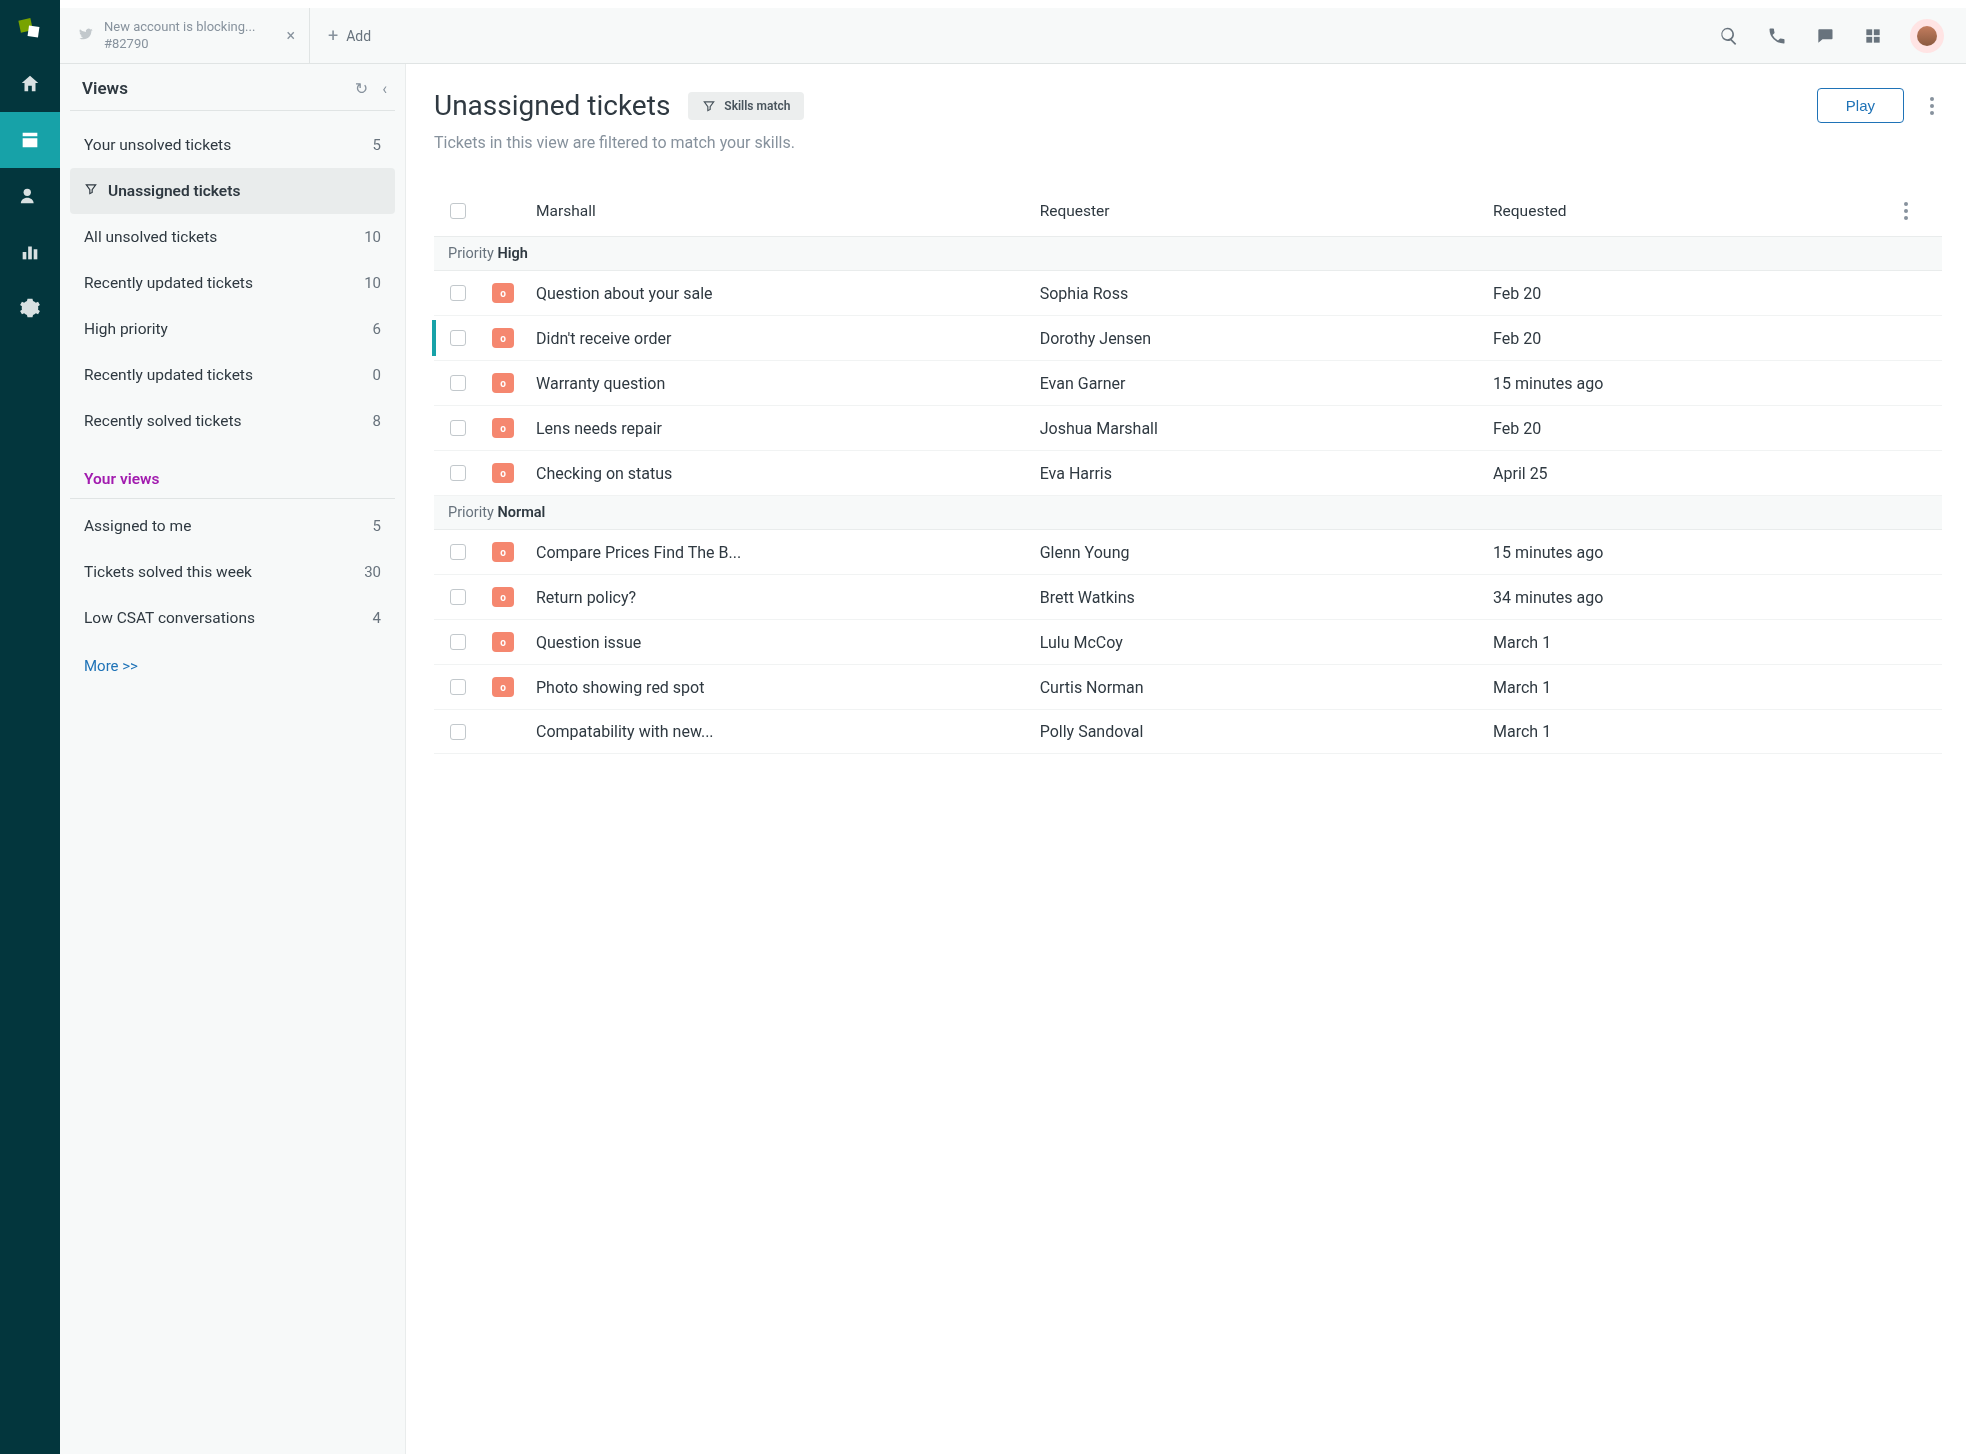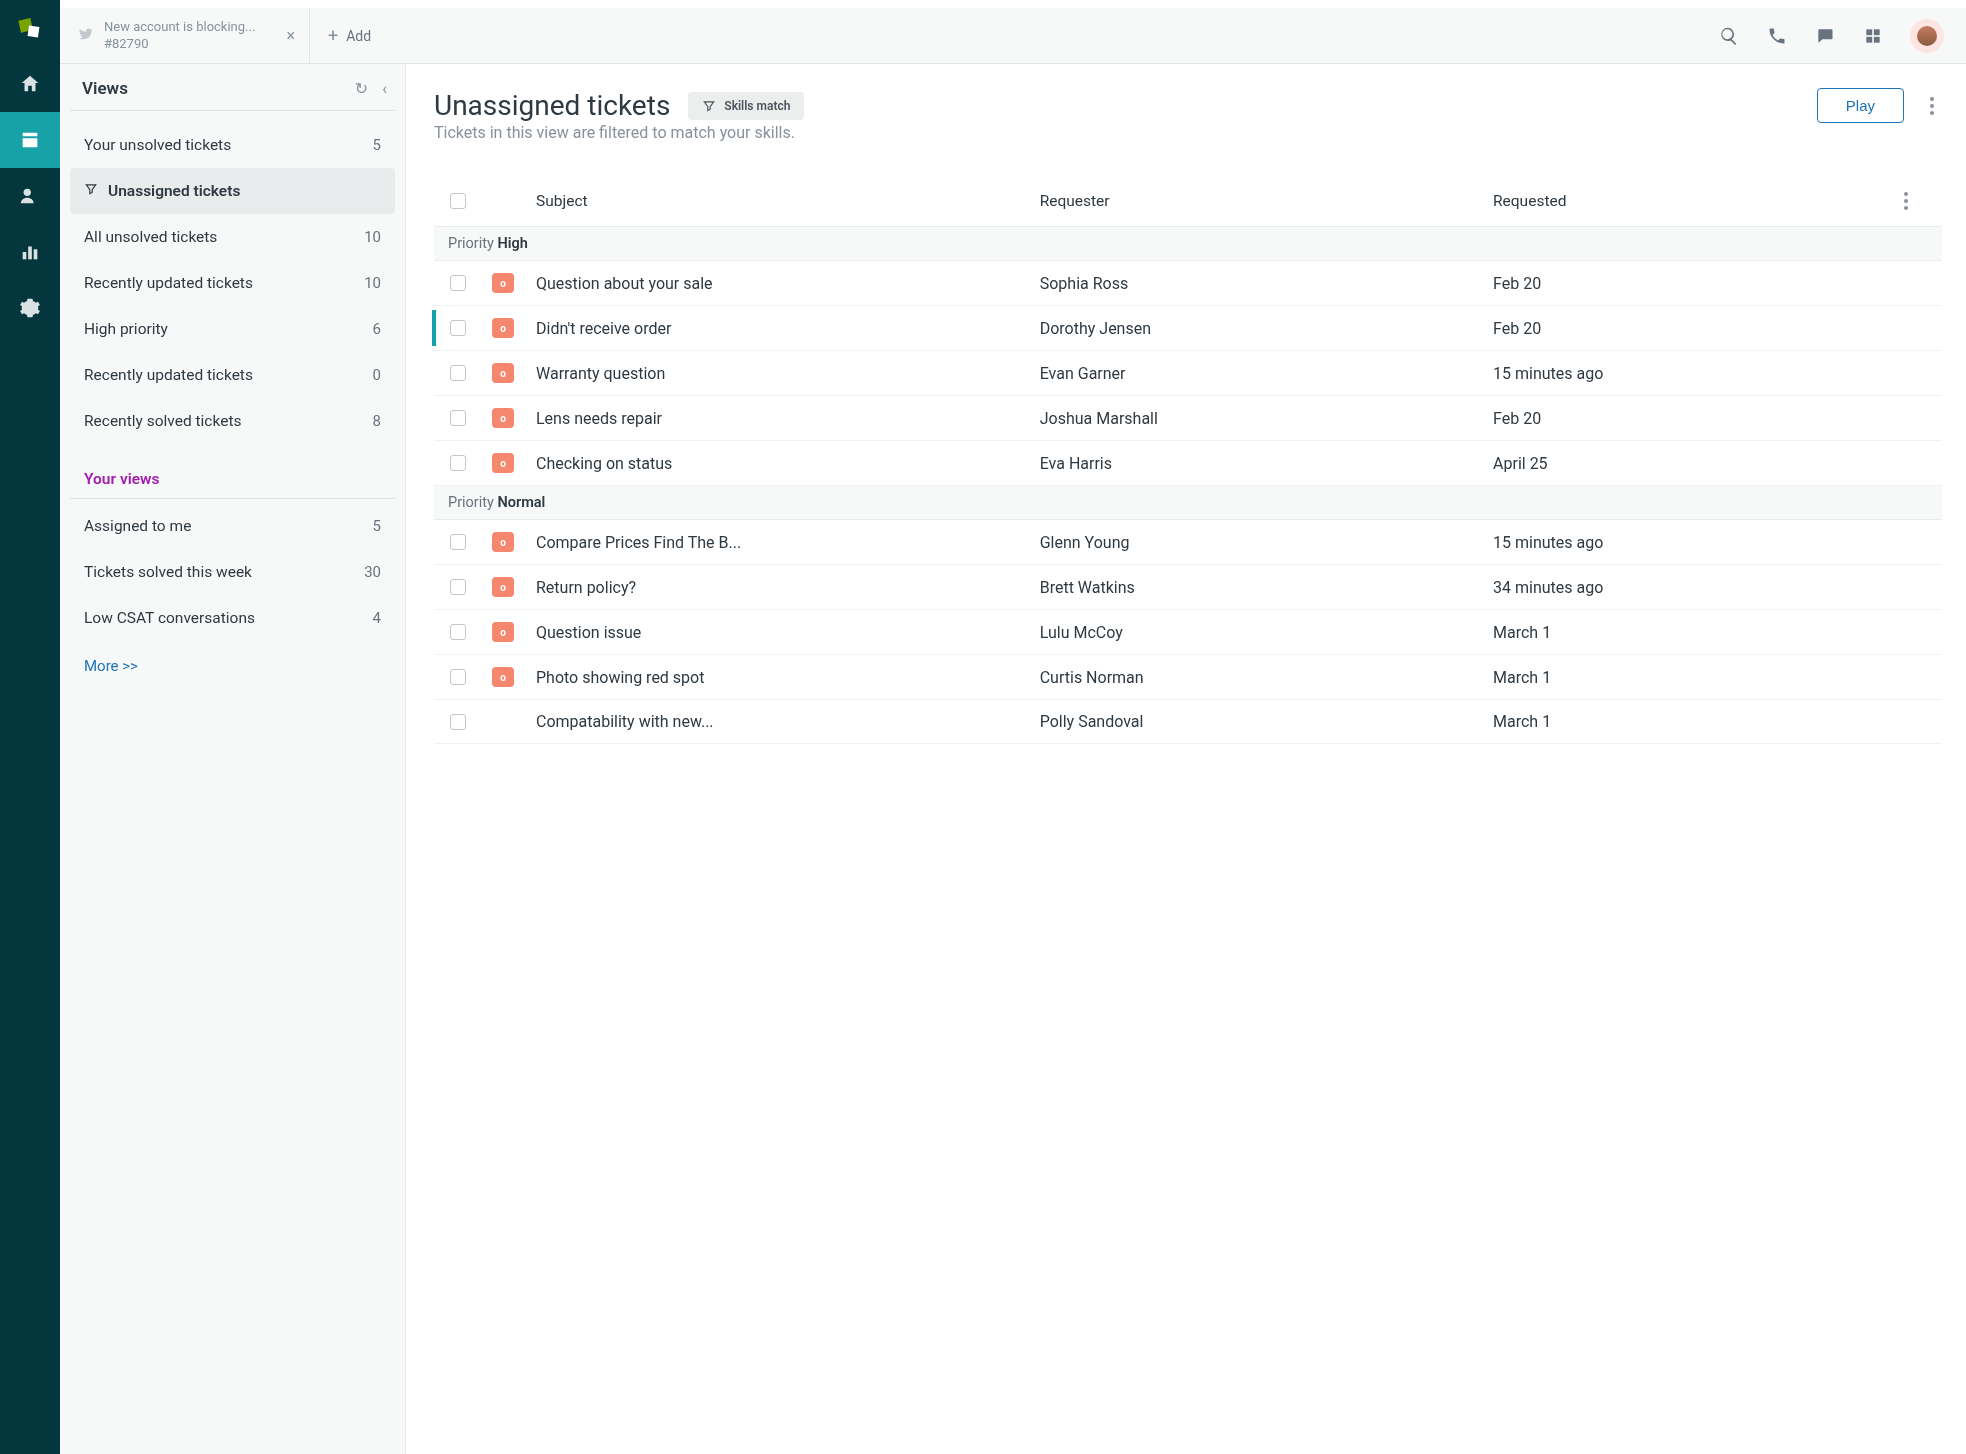--- a/index.html
+++ b/index.html
@@ -112,21 +112,21 @@
     font-size:12px; font-weight:600;
     cursor:pointer;
   }
   .main-head-spacer { flex:1; }
   .play-btn {
     border:1px solid #1f73b7; color:#1f73b7; background:#fff;
     padding: 8px 28px; border-radius:4px; font-size:15px; cursor:pointer;
   }
   .kebab { width:20px; display:flex; flex-direction:column; align-items:center; gap:3px; cursor:pointer; padding:6px; }
   .kebab span{ width:4px; height:4px; background:#87929d; border-radius:50%; }
-  .main-sub { color:#87929d; margin-top:0; font-size:16px; }
+  .main-sub { color:#87929d; margin-top:10px; font-size:16px; }
 
   
   .tkt-table { margin-top: 34px; }
   .thead {
     display:grid;
     grid-template-columns: 48px 48px 1fr 0.9fr 0.8fr 40px;
     align-items:center;
     padding: 10px 6px;
     color:#2f3941; font-size:15.5px;
     border-bottom:1px solid #e9ecec;
@@ -356,21 +356,21 @@
           </div>
       </div>
       <div class="main-sub">Tickets in this view are filtered to match your skills.</div>
 
       <div class="tkt-table">
         <div class="thead">
           <div>
               <div class="cbox"></div>
             </div>
           <div></div>
-          <div class="th-subject">Subject</div>
+          <div class="th-subject">Marshall</div>
           <div class="th-req">Requester</div>
           <div class="th-date">Requested</div>
           <div>
               <div class="kebab">
                 <span></span>
                 <span></span>
                 <span></span>
               </div>
             </div>
         </div>

